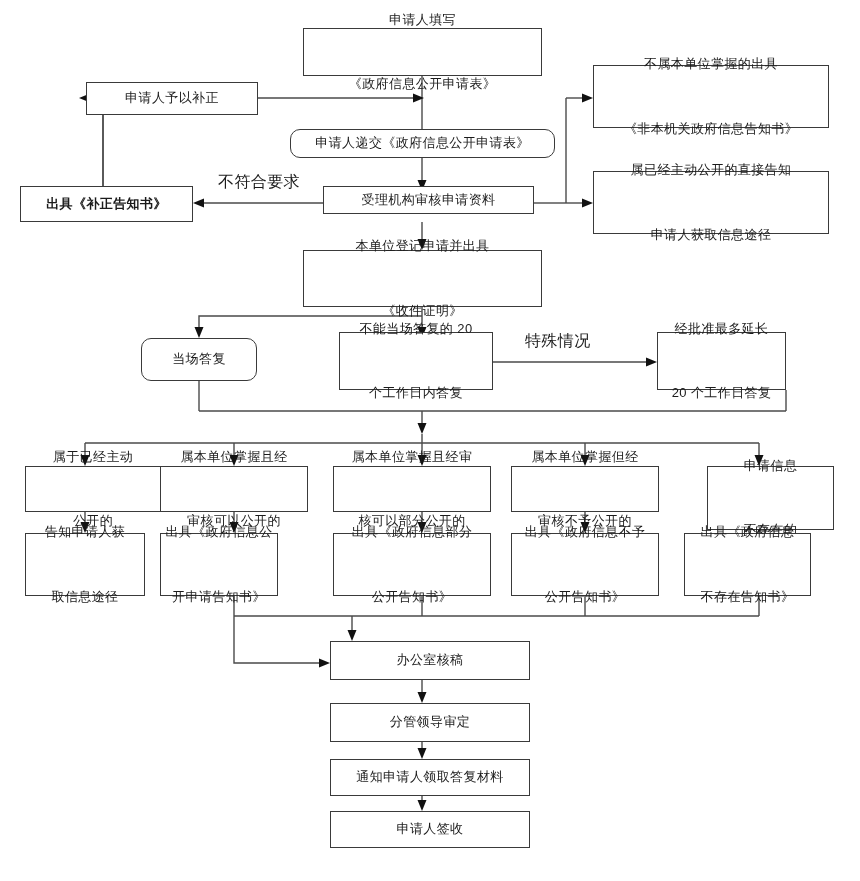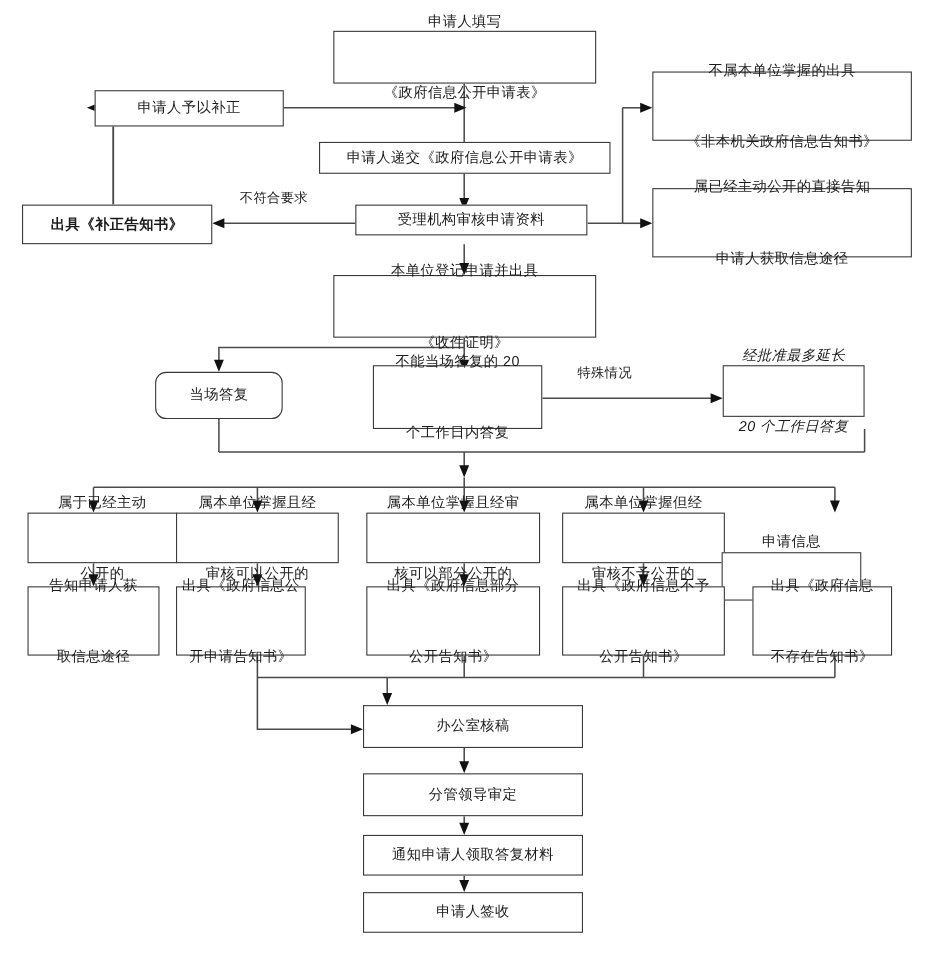--- a/index.html
+++ b/index.html
@@ -27,21 +27,21 @@
     color:#1b1b1b;
     font-size:13px;
     line-height:1.55;
     letter-spacing:0.4px;
     z-index:3;
     gap:44px;
   }
   .node .ln{display:block;white-space:nowrap;}
   .edge-label{
     position:absolute;
-    font-size:12px;
+    font-size:16px;
     color:#1b1b1b;
     letter-spacing:0.4px;
     white-space:nowrap;
     z-index:4;
     background:#ffffff;
     padding:0 2px;
   }
   svg#wires{
     position:absolute;
     left:0;top:0;
@@ -157,21 +157,21 @@
 
   <div class="node" style="left:86px;top:82px;width:172px;height:33px;">
     <span class="ln">申请人予以补正</span>
   </div>
 
   <div class="node" style="left:593px;top:65px;width:236px;height:63px;">
     <span class="ln">不属本单位掌握的出具</span>
     <span class="ln">《非本机关政府信息告知书》</span>
   </div>
 
-  <div class="node" style="left:290px;top:129px;width:265px;height:29px;">
+  <div class="node" style="left:290px;top:129px;width:265px;height:29px;border-radius:10px;">
     <span class="ln">申请人递交《政府信息公开申请表》</span>
   </div>
 
   <div class="node" style="left:20px;top:186px;width:173px;height:36px;font-weight:bold;">
     <span class="ln">出具《补正告知书》</span>
   </div>
 
   <div class="node" style="left:323px;top:186px;width:211px;height:28px;">
     <span class="ln">受理机构审核申请资料</span>
   </div>
@@ -192,42 +192,42 @@
     <span class="ln">当场答复</span>
   </div>
 
   <div class="node" style="left:339px;top:332px;width:154px;height:58px;">
     <span class="ln">不能当场答复的 20</span>
     <span class="ln">个工作日内答复</span>
   </div>
 
   <div class="edge-label" style="left:523px;top:331px;">特殊情况</div>
 
-  <div class="node" style="left:657px;top:332px;width:129px;height:47px;font-style:italic;">
+  <div class="node" style="left:657px;top:332px;width:129px;height:58px;">
     <span class="ln">经批准最多延长</span>
     <span class="ln">20 个工作日答复</span>
   </div>
 
   <div class="node" style="left:25px;top:466px;width:136px;height:46px;">
     <span class="ln">属于已经主动</span>
     <span class="ln">公开的</span>
   </div>
   <div class="node" style="left:160px;top:466px;width:148px;height:46px;">
     <span class="ln">属本单位掌握且经</span>
     <span class="ln">审核可以公开的</span>
   </div>
   <div class="node" style="left:333px;top:466px;width:158px;height:46px;">
     <span class="ln">属本单位掌握且经审</span>
     <span class="ln">核可以部分公开的</span>
   </div>
   <div class="node" style="left:511px;top:466px;width:148px;height:46px;">
     <span class="ln">属本单位掌握但经</span>
     <span class="ln">审核不予公开的</span>
   </div>
-  <div class="node" style="left:656px;top:466px;width:127px;height:44px;margin-top:36px;">
+  <div class="node" style="left:707px;top:466px;width:127px;height:64px;">
     <span class="ln">申请信息</span>
     <span class="ln">不存在的</span>
   </div>
 
   <div class="node" style="left:25px;top:533px;width:120px;height:63px;">
     <span class="ln">告知申请人获</span>
     <span class="ln">取信息途径</span>
   </div>
   <div class="node" style="left:160px;top:533px;width:118px;height:63px;align-items:center;">
     <span class="ln">出具《政府信息公</span>

